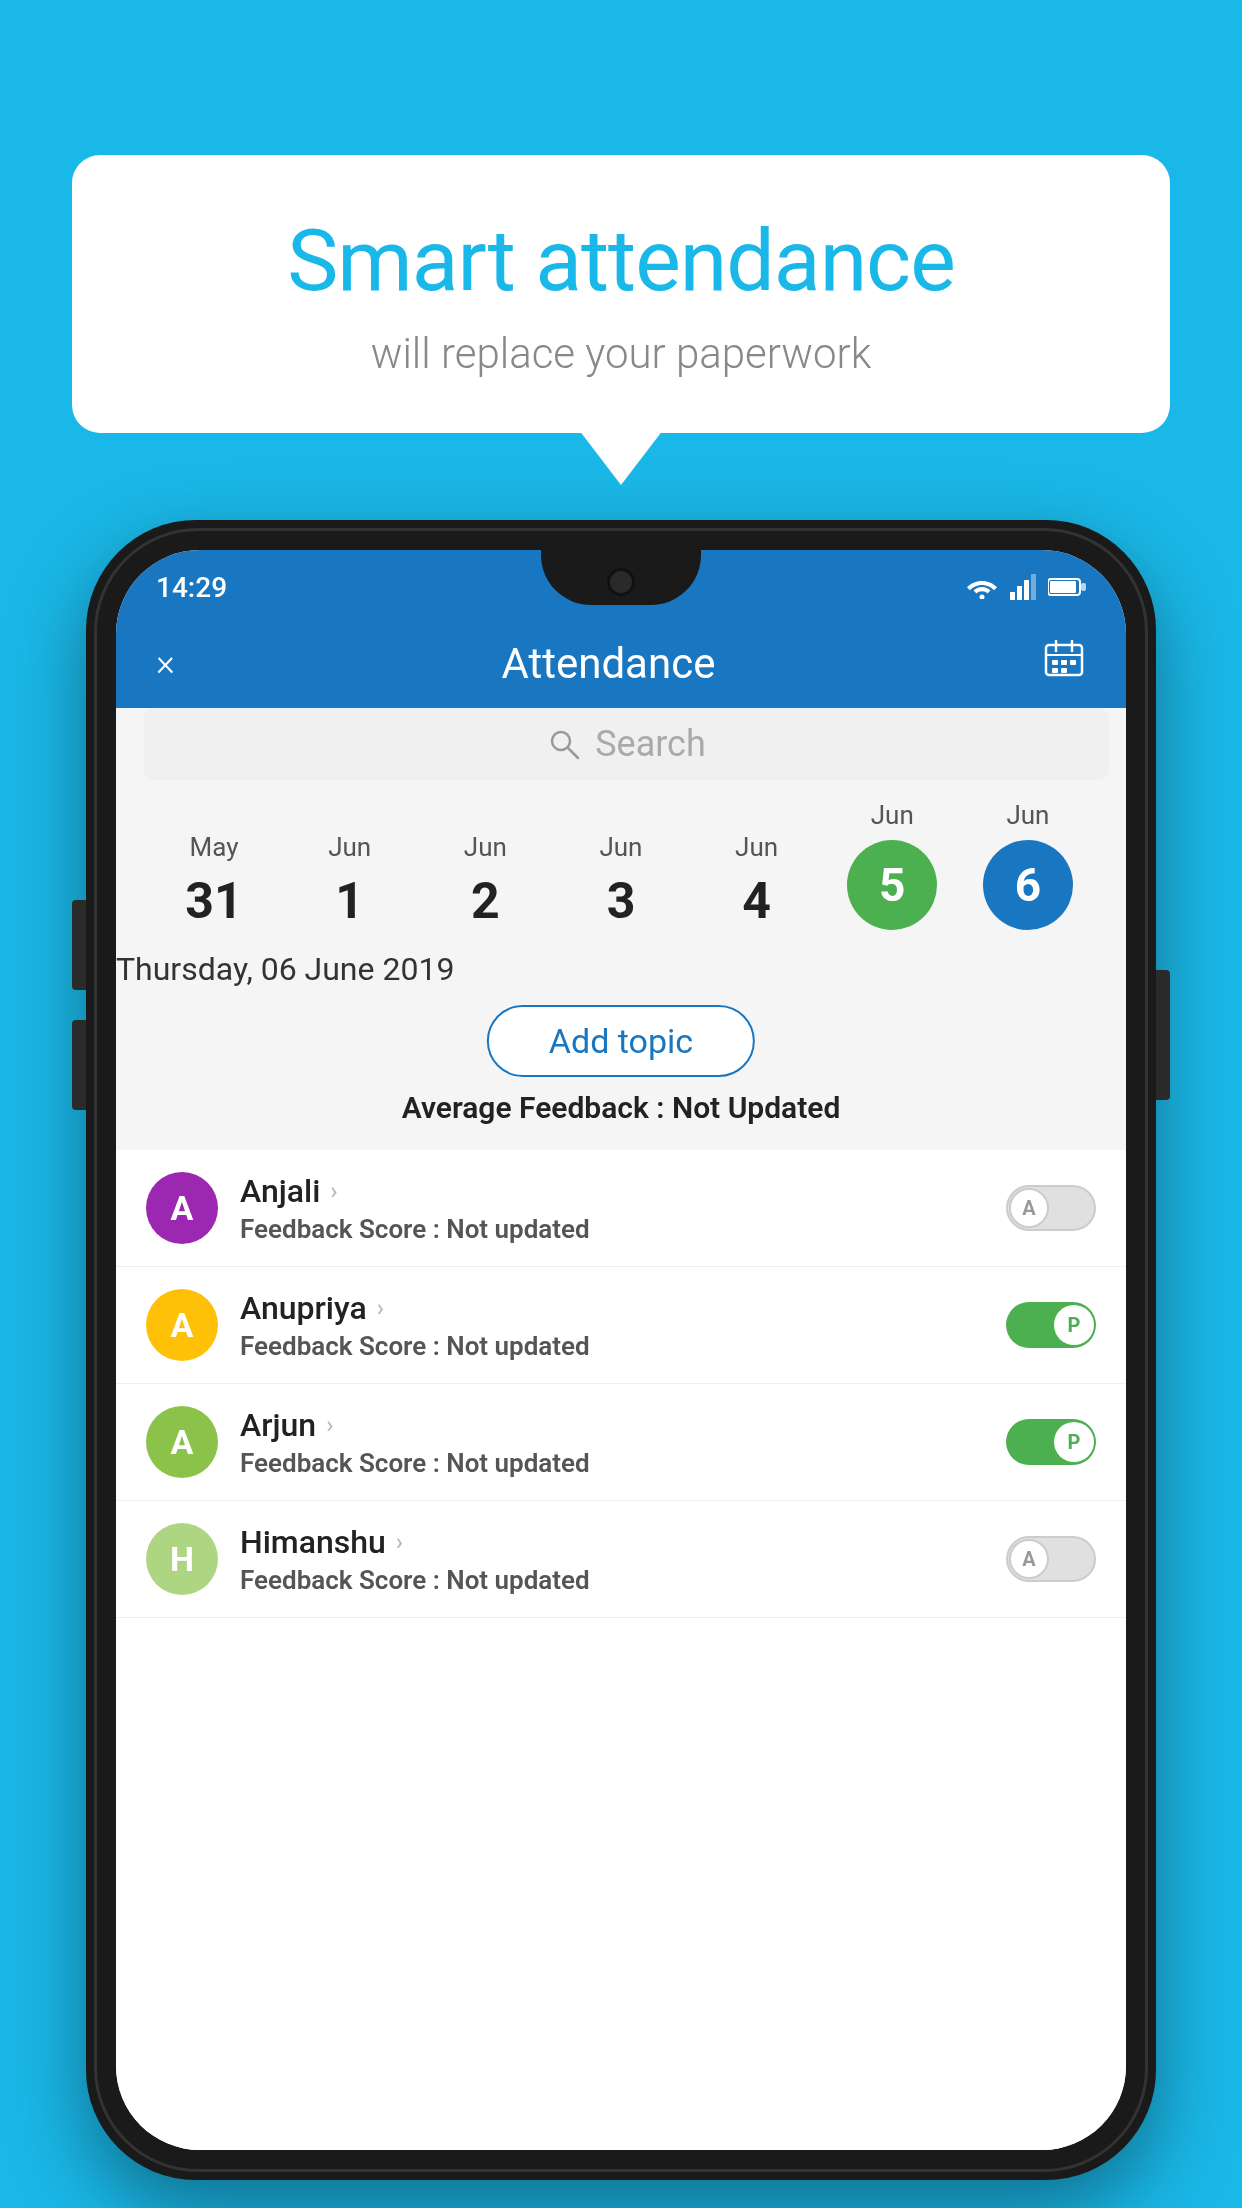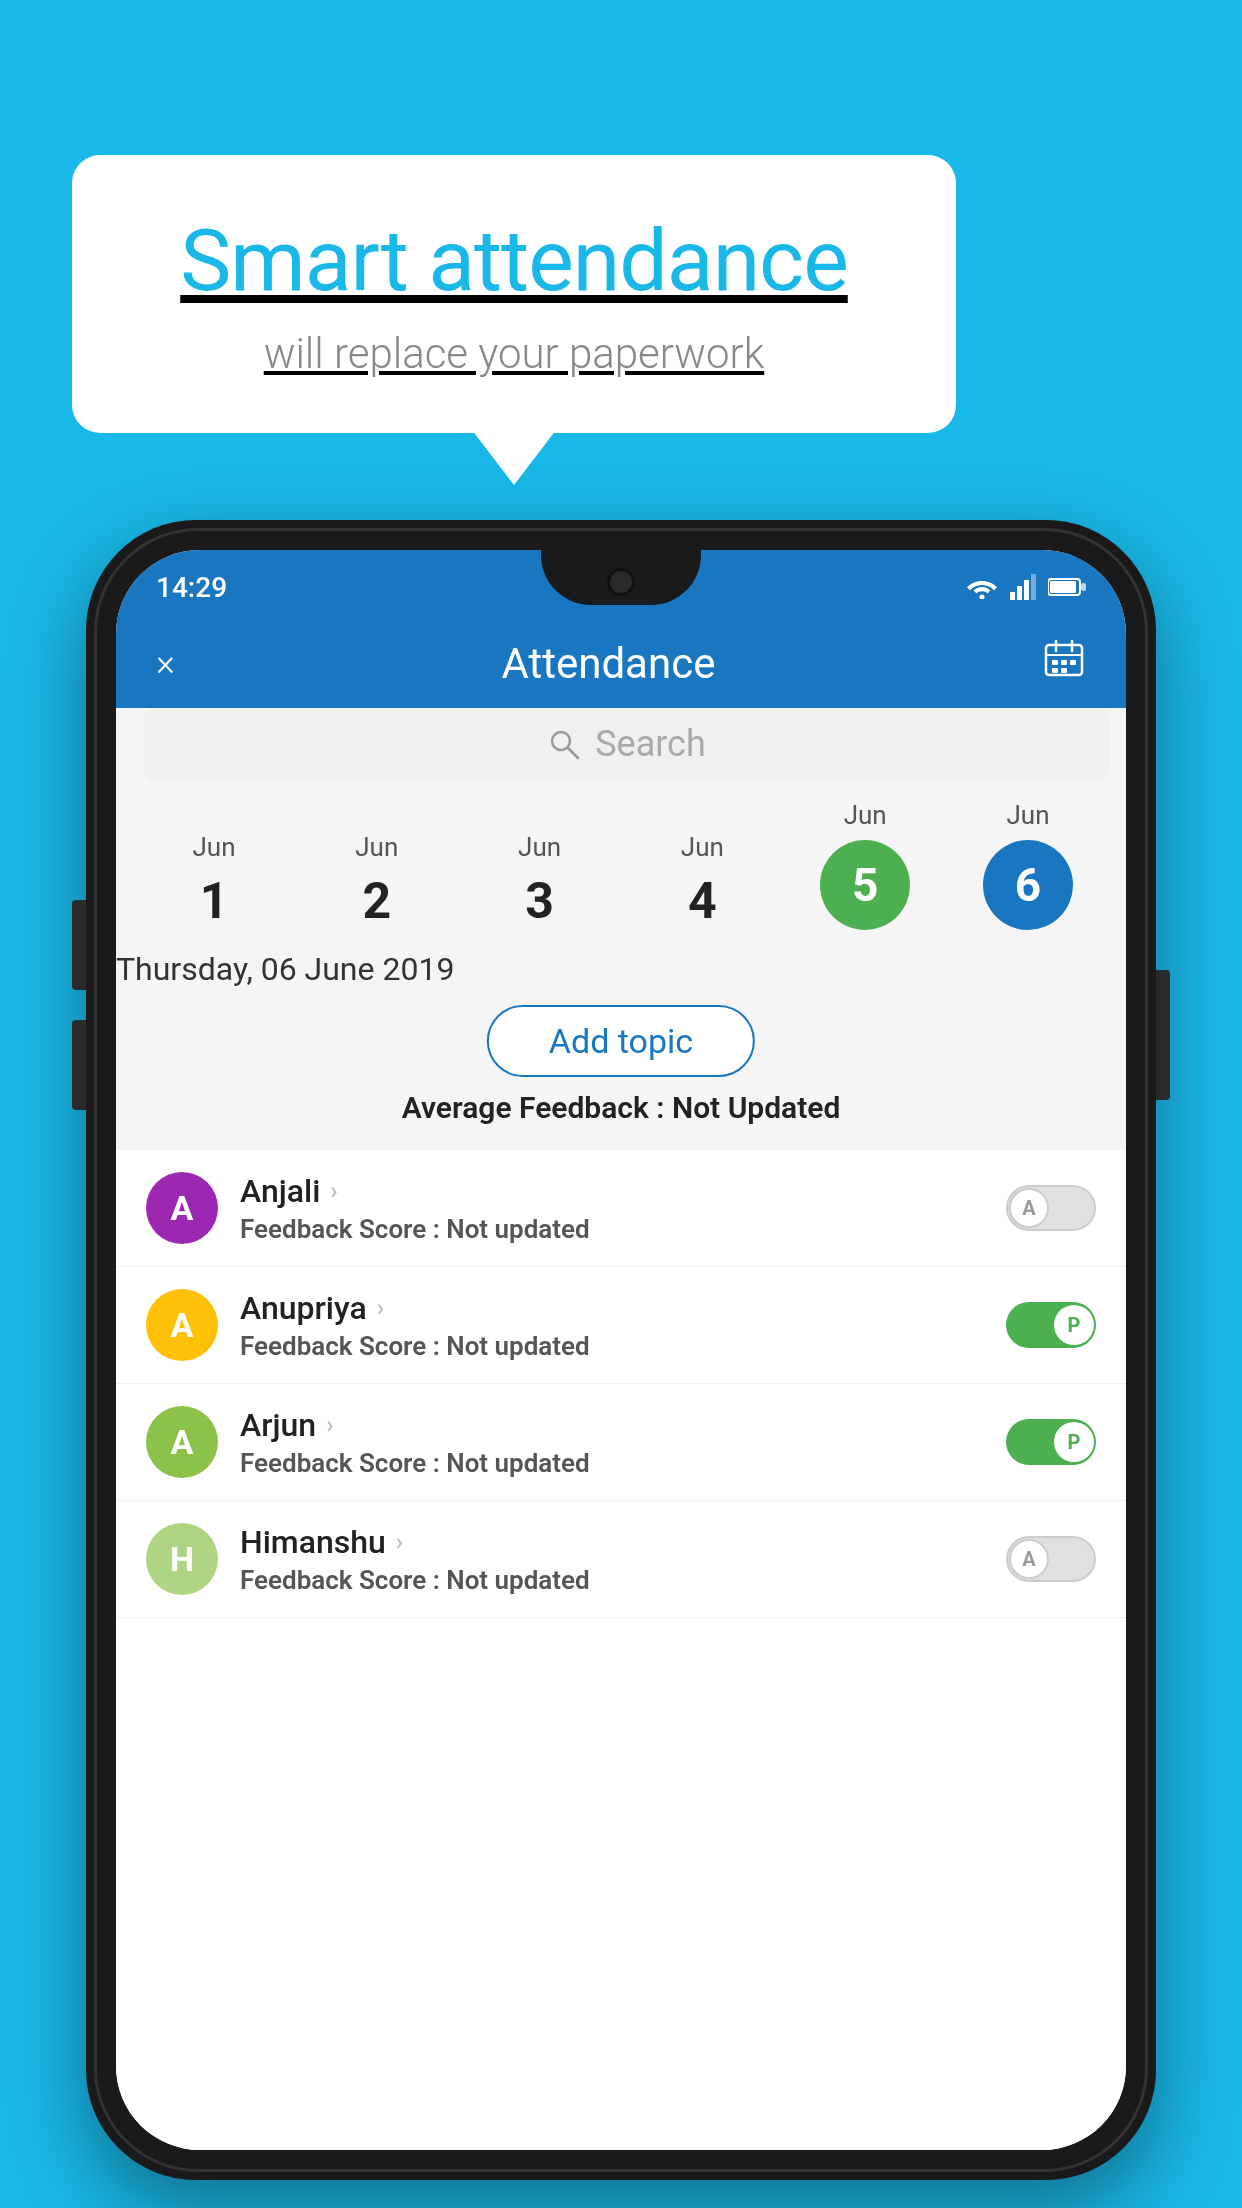--- a/index.html
+++ b/index.html
@@ -10,22 +10,21 @@
       font-family: 'Roboto', Arial, sans-serif;
       overflow: hidden;
       position: relative;
     }
 
     
     .speech-bubble-container {
       position: absolute;
       top: 155px;
       left: 72px;
-      width: 884px;
-      text-decoration: underline;
+      width: 1098px;
     }
     .speech-bubble {
       background: white;
       border-radius: 28px;
       padding: 55px 60px 55px 60px;
       text-align: center;
       position: relative;
     }
     .speech-bubble::after {
       content: '';
@@ -472,20 +471,24 @@
     <div class="search-bar">
       <svg width="34" height="34" viewBox="0 0 34 34" fill="#999">
         <circle cx="14" cy="14" r="9" fill="none" stroke="#999" stroke-width="2.5"></circle>
         <line x1="21" y1="21" x2="31" y2="31" stroke="#999" stroke-width="2.5" stroke-linecap="round"></line>
       </svg>
       <span class="search-text">Search</span>
     </div>
 
     <div class="date-strip">
 
+      <div class="date-item">
+        <span class="date-month">May</span>
+        <span class="date-num">31</span>
+      </div>
 
       <div class="date-item">
         <span class="date-month">Jun</span>
         <span class="date-num">1</span>
       </div>
 
       <div class="date-item">
         <span class="date-month">Jun</span>
         <span class="date-num">2</span>
       </div>

